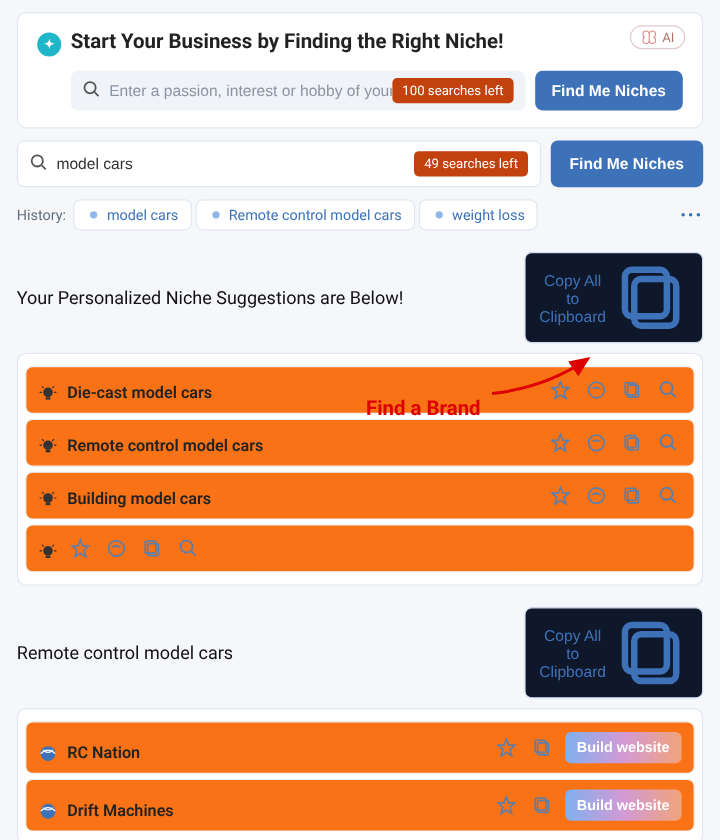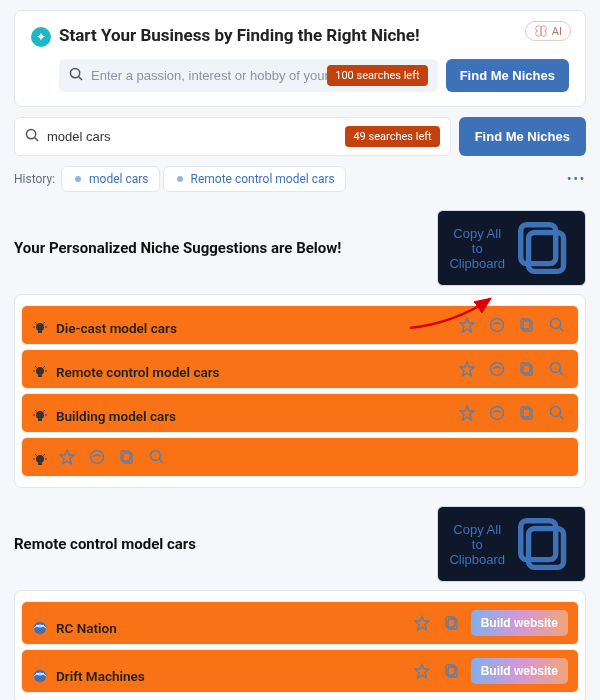--- a/index.html
+++ b/index.html
@@ -24,21 +24,21 @@
 
   .row2 { display: flex; gap: 8px; margin: 10px 14px; align-items: stretch; }
   .row2 .search-box { flex: 1; background: #fff; border: 1px solid #e2e8f0; border-radius: 6px; padding: 8px 10px; }
 
   .history-row { display: flex; align-items: center; gap: 6px; margin: 8px 14px; font-size: 12px; color: #62707e; }
   .history-chip { display: inline-flex; align-items: center; gap: 5px; background: #fff; border: 1px solid #e2e8f0; border-radius: 6px; padding: 5px 10px; color: #3e72b8; cursor: pointer; font-size: 12px; }
   .history-chip .dot { width: 12px; height: 12px; }
   .hist-more { margin-left: auto; cursor: pointer; color: #3e72b8; font-weight: 700; letter-spacing: 2px; }
 
   .section-head { display: flex; align-items: center; justify-content: space-between; margin: 18px 14px 8px; }
-  .section-title { font-size: 15px; font-weight: 700; color: #111; }
+  .section-title { font-size: 15px; font-weight: 400; color: #111; }
   .copy-btn { display: inline-flex; align-items: center; gap: 6px; background: #0f172a; border: 1px solid #cfdcec; border-radius: 6px; padding: 6px 10px; color: #3e72b8; font-size: 13px; cursor: pointer; }
 
   .group-card { background: #fff; border: 1px solid #e2e8f0; border-radius: 8px; margin: 0 14px 16px; padding: 6px; }
   .sugg-row { display: flex; align-items: flex-end; background: #f97316; border: 1px solid #edf1f6; border-radius: 6px; padding: 8px 10px; margin: 4px 0; gap: 8px; }
   .bulb { width: 16px; height: 16px; display:flex; align-items:center; justify-content:center; }
   .sugg-label { flex: 1; font-size: 13.5px; font-weight: 600; color: #222; }
   .row-actions { display: flex; gap: 8px; }
   .iconbtn { width: 22px; height: 22px; display: flex; align-items: center; justify-content: center; cursor: pointer; color: #5c7ea8; }
   .iconbtn svg { width: 16px; height: 16px; stroke: currentColor; fill: none; stroke-width: 1.6; }
 
@@ -129,21 +129,26 @@
   <span id="history-chips"><span class="history-chip">
         <svg class="dot" viewBox="0 0 16 16">
           <circle cx="8" cy="8" r="4" fill="#8fb6ea"></circle>
         </svg>
         <span>model cars</span>
       </span> <span class="history-chip">
         <svg class="dot" viewBox="0 0 16 16">
           <circle cx="8" cy="8" r="4" fill="#8fb6ea"></circle>
         </svg>
         <span>Remote control model cars</span>
-      </span>  </span>
+      </span> <span class="history-chip">
+        <svg class="dot" viewBox="0 0 16 16">
+          <circle cx="8" cy="8" r="4" fill="#8fb6ea"></circle>
+        </svg>
+        <span>weight loss</span>
+      </span> </span>
   <span class="hist-more">•••</span>
 </div>
 
 <div class="section-head">
   <div class="section-title">Your Personalized Niche Suggestions are Below!</div>
   <button class="copy-btn">
     <span>Copy All to Clipboard</span>
     <svg viewBox="0 0 16 16" stroke="#3e72b8">
         <use href="#svg-copy"></use>
       </svg>
@@ -273,20 +278,21 @@
     </div>
 
   <svg class="annot" style="left:390px; top:-2px;" width="100" height="40">
     <defs>
         <marker id="ah" markerWidth="8" markerHeight="8" refX="6" refY="3" orient="auto">
           <path d="M0,0 L7,3 L0,6 Z" fill="#d00"></path>
         </marker>
       </defs>
     <path d="M5 35 Q 50 30 85 6" stroke="#d00" stroke-width="2.5" fill="none" marker-end="url(#ah)"></path>
   </svg>
+  <div class="annot-text" style="left:290px; top:36px;">Find a Brand</div>
 </div>
 
 <div class="section-head">
   <div class="section-title">Remote control model cars</div>
   <button class="copy-btn">
     <span>Copy All to Clipboard</span>
     <svg viewBox="0 0 16 16" stroke="#3e72b8">
         <use href="#svg-copy"></use>
       </svg>
   </button>

